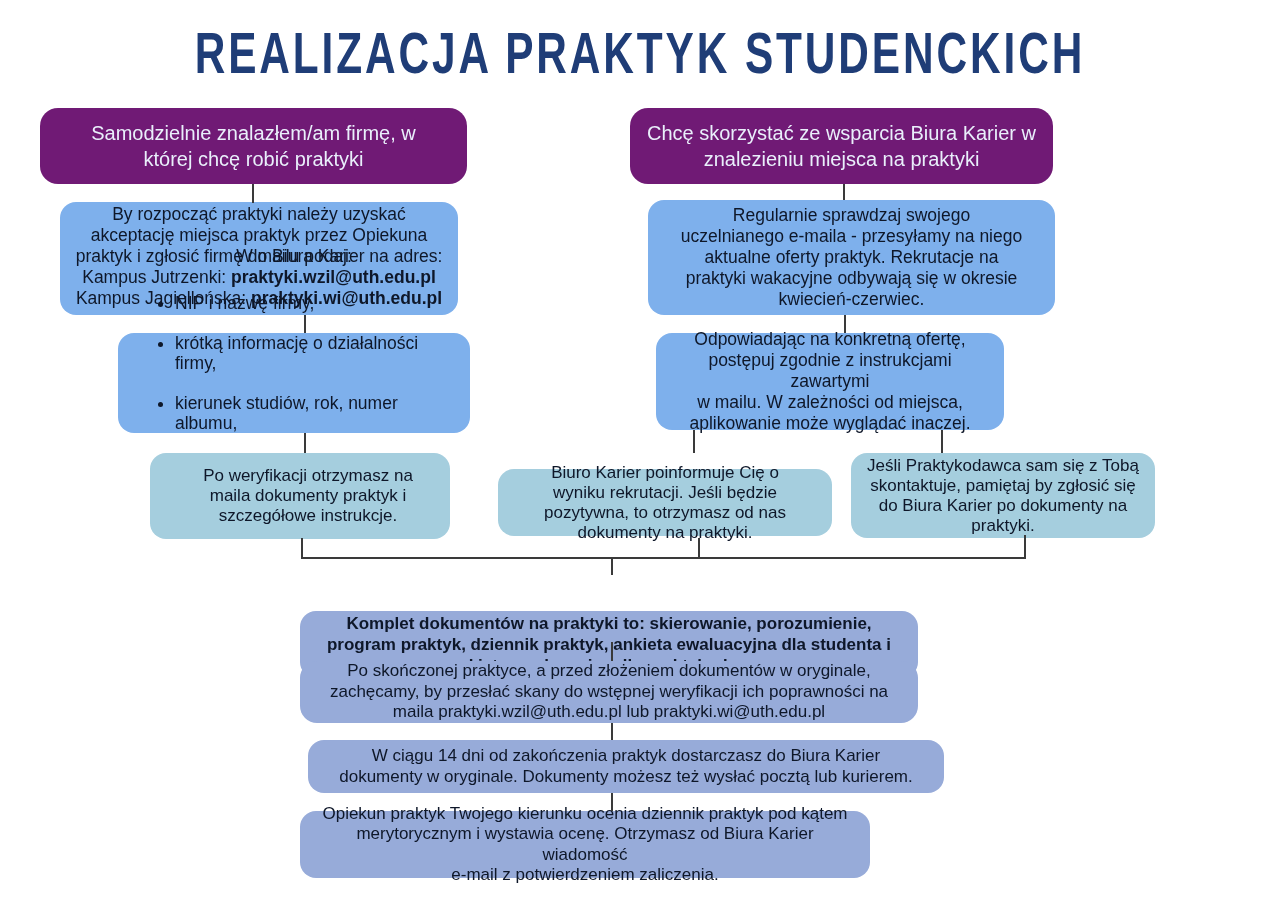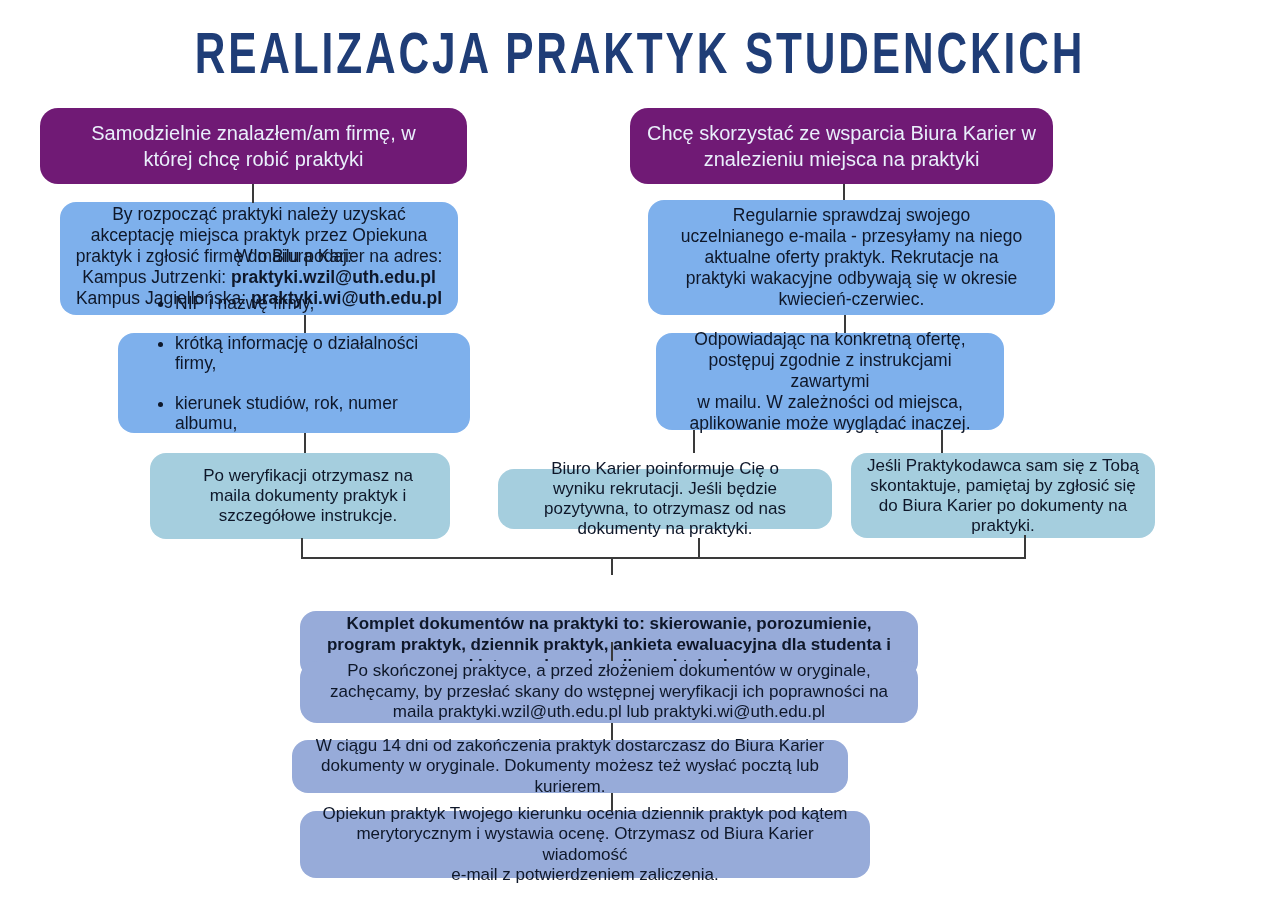--- a/index.html
+++ b/index.html
@@ -91,39 +91,39 @@
 uczelnianego e-maila - przesyłamy na niego
 aktualne oferty praktyk. Rekrutacje na
 praktyki wakacyjne odbywają się w okresie
 kwiecień-czerwiec.</div>
 
   <div class="node light" style="left:635px;top:333px;width:348px;height:97px;margin-left:21px;">Odpowiadając na konkretną ofertę,
 postępuj zgodnie z instrukcjami zawartymi
 w mailu. W zależności od miejsca,
 aplikowanie może wyglądać inaczej.</div>
 
-  <div class="node teal" style="left:498px;top:453px;width:334px;height:60px;margin-top:16px;">Biuro Karier poinformuje Cię o
+  <div class="node teal" style="left:498px;top:453px;width:334px;height:67px;margin-top:16px;">Biuro Karier poinformuje Cię o
 wyniku rekrutacji. Jeśli będzie
 pozytywna, to otrzymasz od nas
 dokumenty na praktyki.</div>
 
   <div class="node teal" style="left:851px;top:453px;width:304px;height:85px;">Jeśli Praktykodawca sam się z Tobą
 skontaktuje, pamiętaj by zgłosić się
 do Biura Karier po dokumenty na
 praktyki.</div>
 
   <div class="node peri bold-node" style="left:300px;top:575px;width:618px;height:67px;">Komplet dokumentów na praktyki to: skierowanie, porozumienie,
 program praktyk, dziennik praktyk, ankieta ewaluacyjna dla studenta i
 ankieta ewaluacyjna dla praktykodawcy</div>
 
   <div class="node peri" style="left:300px;top:661px;width:618px;height:62px;border-radius:17px;">Po skończonej praktyce, a przed złożeniem dokumentów w oryginale,
 zachęcamy, by przesłać skany do wstępnej weryfikacji ich poprawności na
 maila praktyki.wzil@uth.edu.pl lub praktyki.wi@uth.edu.pl</div>
 
-  <div class="node peri" style="left:292px;top:740px;width:556px;height:53px;">W ciągu 14 dni od zakończenia praktyk dostarczasz do Biura Karier
+  <div class="node peri" style="left:308px;top:740px;width:636px;height:53px;">W ciągu 14 dni od zakończenia praktyk dostarczasz do Biura Karier
 dokumenty w oryginale. Dokumenty możesz też wysłać pocztą lub kurierem.</div>
 
   <div class="node peri" style="left:300px;top:811px;width:570px;height:67px;">Opiekun praktyk Twojego kierunku ocenia dziennik praktyk pod kątem
 merytorycznym i wystawia ocenę. Otrzymasz od Biura Karier wiadomość
 e-mail z potwierdzeniem zaliczenia.</div>
 
   <div class="cv" style="left:252px;top:184px;height:19px;"></div>
   <div class="cv" style="left:304px;top:315px;height:18px;"></div>
   <div class="cv" style="left:304px;top:433px;height:20px;"></div>
   <div class="cv" style="left:301px;top:538px;height:20px;"></div>

